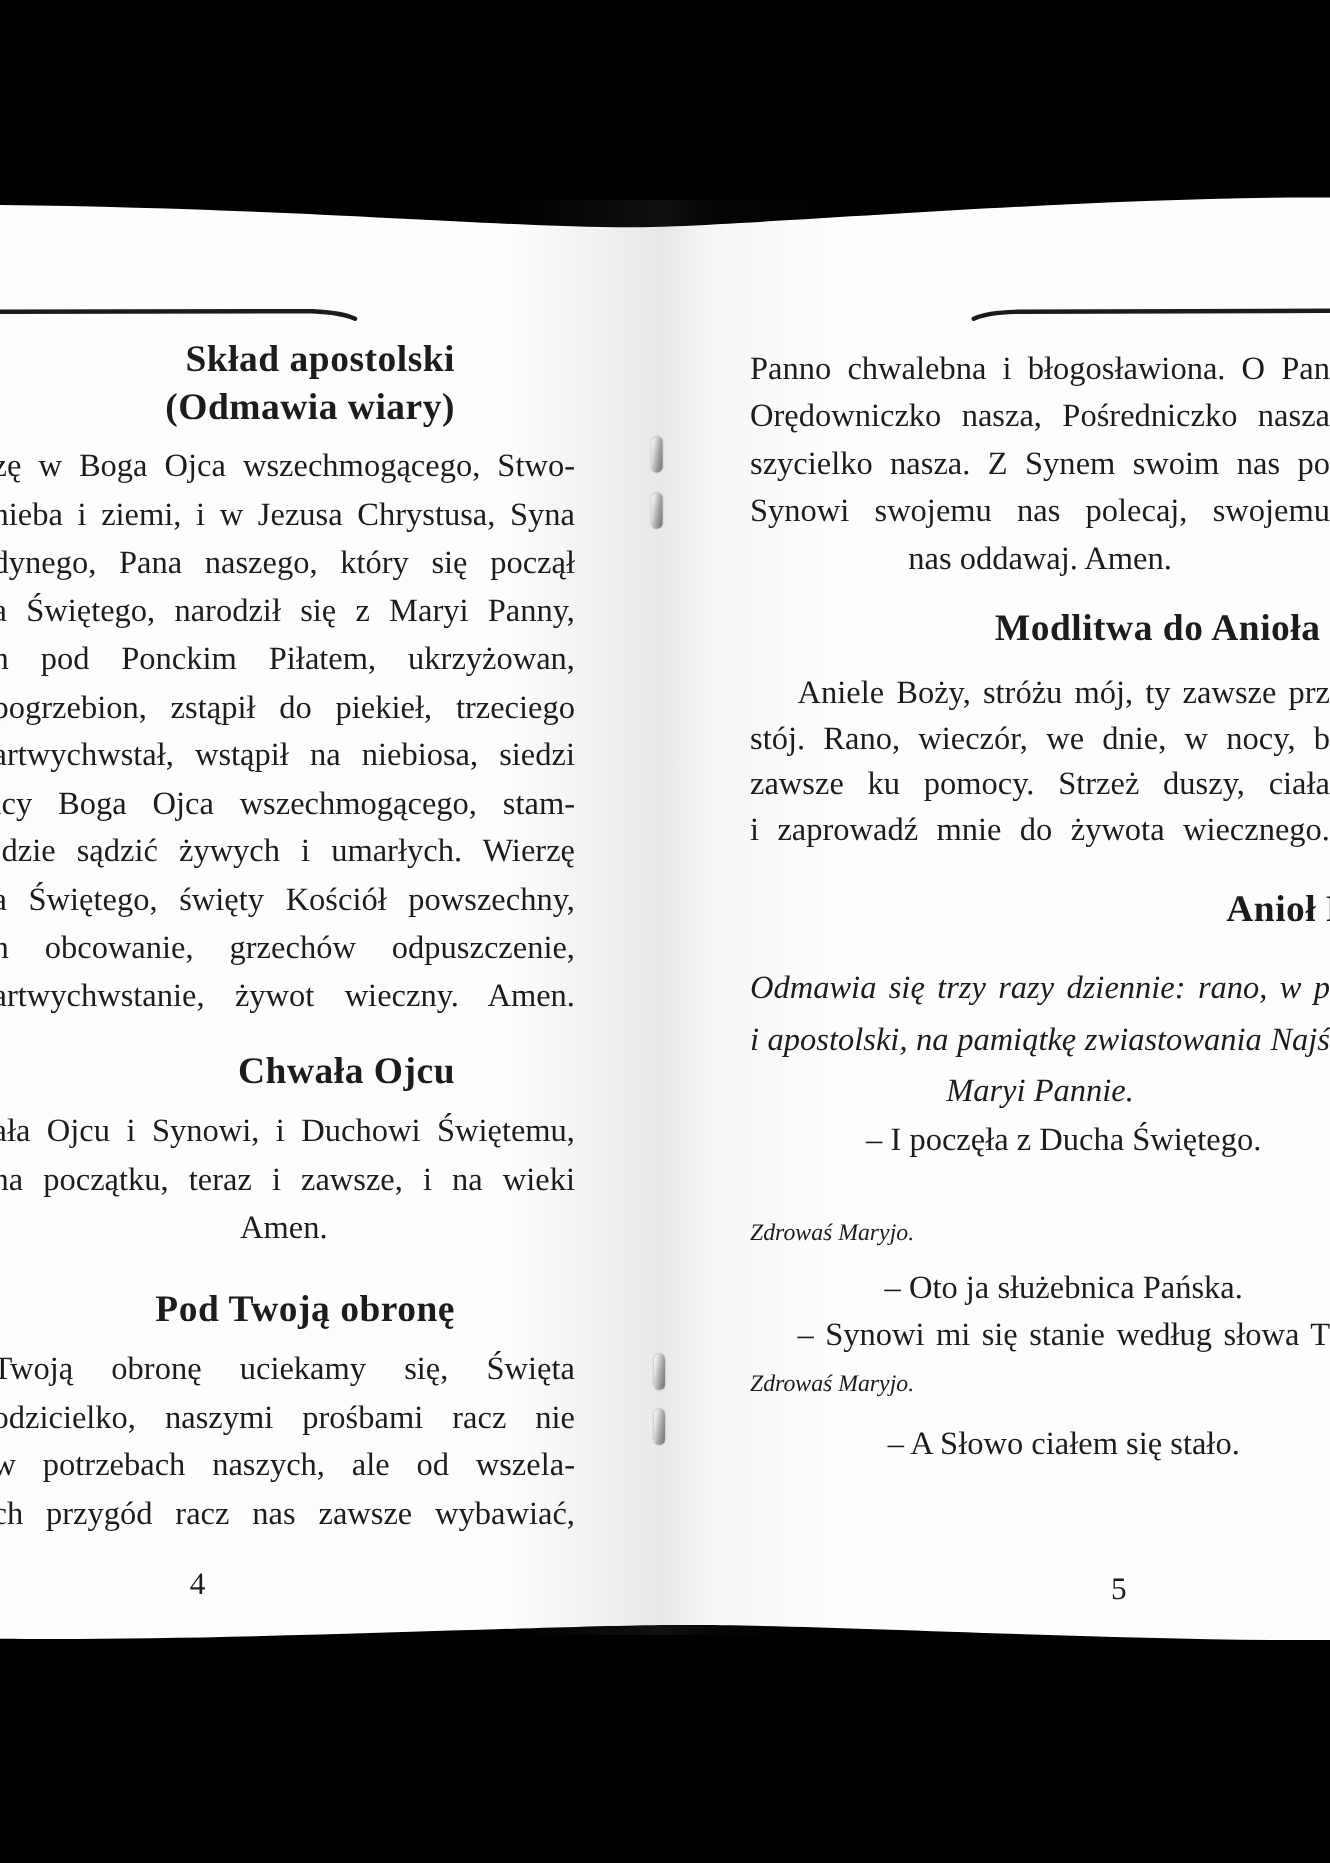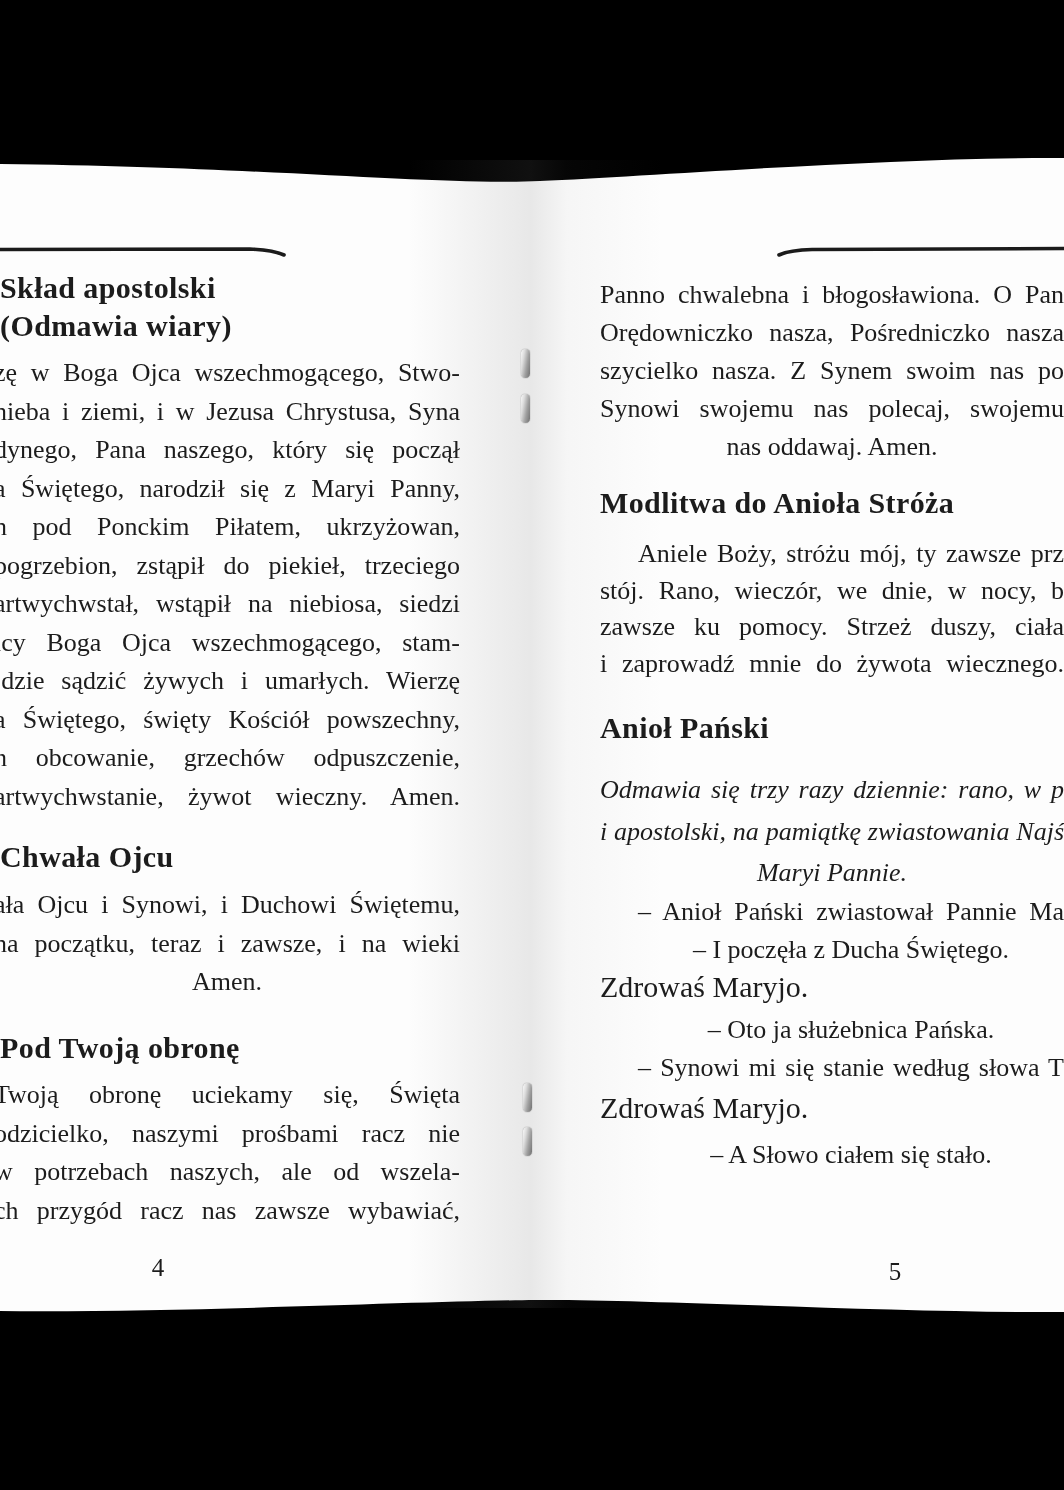--- a/index.html
+++ b/index.html
@@ -19,26 +19,26 @@
   .staple{
     position:absolute;width:9px;height:29px;border-radius:4.5px;z-index:2;
     background:linear-gradient(100deg,#fafafa 0%,#dcdcdc 28%,#a0a0a0 62%,#6f6f6f 100%);
     box-shadow:0 0 1px rgba(60,60,60,.8);
   }
   .txt{z-index:3}
   .ln{height:38.5px;line-height:38.5px;font-size:26px;white-space:nowrap;overflow:visible}
   .j{text-align:justify;text-align-last:justify}
   .n{text-align:center}
   .ind{padding-left:38px}
-  .h{font-weight:bold;font-size:30px;text-align:left;height:38px;line-height:38px;letter-spacing:.4px;white-space:nowrap}
+  .h{font-weight:bold;font-size:30px;text-align:right;height:38px;line-height:38px;letter-spacing:.4px;white-space:nowrap}
   .rubric .ln{height:41.5px;line-height:41.5px;font-size:26px;font-style:italic}
   .vers .ln{height:38px;line-height:38px}
   .intro .ln{height:38px;line-height:38px}
   .pbody .ln{height:36.5px;line-height:36.5px}
-  .zdro{font-size:30px;height:38px;line-height:38px}
+  .zdro{font-style:italic;font-size:19px;height:38px;line-height:38px}
   .pagenum{font-size:25px;text-align:center;height:30px;line-height:30px}
   .leftcol{left:-6px;width:466px}
   .rightcol{left:600px;width:464px}
 </style>
 </head>
 <body>
 
 <div class="scene">
 
   <svg class="paper-svg" width="1064" height="1490" viewBox="0 0 1064 1490">
@@ -122,21 +122,20 @@
     <div class="h">Anioł Pański</div>
   </div>
 
   <div class="abs txt rightcol rubric" style="top:769px">
     <div class="ln j">Odmawia się trzy razy dziennie: rano, w p</div>
     <div class="ln j">i apostolski, na pamiątkę zwiastowania Najś</div>
     <div class="ln n">Maryi Pannie.</div>
   </div>
 
   <div class="abs txt rightcol vers" style="top:893px">
-    <div class="ln j ind">– Anioł Pański zwiastował Pannie Ma</div>
     <div class="ln n ind">– I poczęła z Ducha Świętego.</div>
   </div>
 
   <div class="abs txt rightcol" style="top:968px">
     <div class="zdro">Zdrowaś Maryjo.</div>
   </div>
 
   <div class="abs txt rightcol vers" style="top:1011px">
     <div class="ln n ind">– Oto ja służebnica Pańska.</div>
     <div class="ln j ind">– Synowi mi się stanie według słowa T</div>

